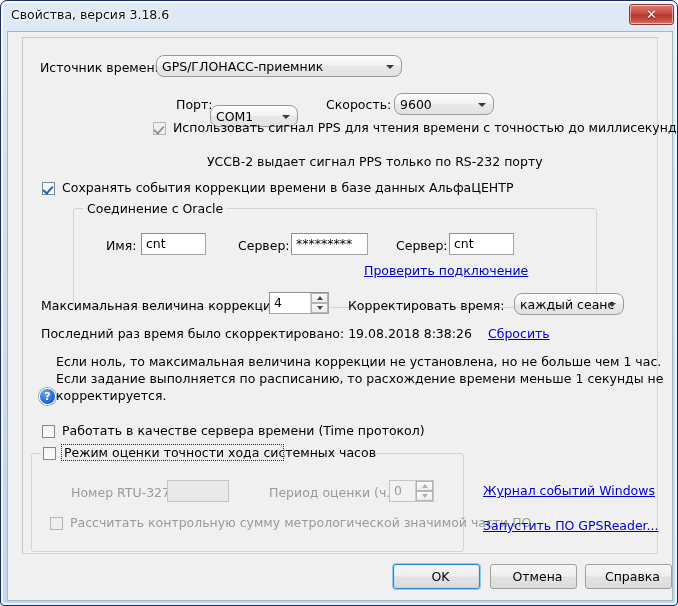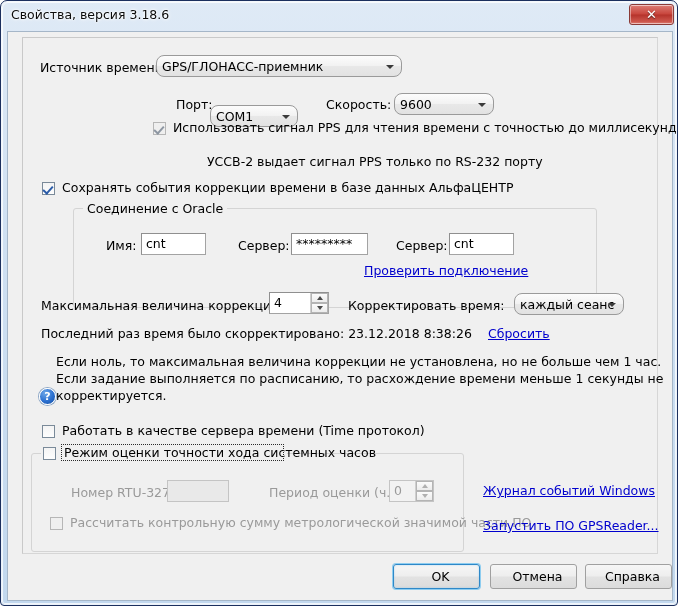--- a/index.html
+++ b/index.html
@@ -360,21 +360,21 @@
             </span>
         </span>
       </div>
 
       <div class="lbl" style="left:325px; top:260px;">Корректировать время:</div>
       <div class="combo" style="left:491px; top:255px; width:110px;">
         <span class="ctext">каждый сеанс</span>
         <span class="arrow"></span>
       </div>
 
-      <div class="lbl" style="left:18px; top:288px;">Последний раз время было скорректировано: 23.12.2018 8:38:26</div>
+      <div class="lbl" style="left:18px; top:288px;">Последний раз время было скорректировано: 19.08.2018 8:38:26</div>
       <div class="link" style="left:465px; top:288px;">Сбросить</div>
 
       <div id="info-icon">
           <span>?</span>
         </div>
       <div class="lbl" style="left:33px; top:316px;">Если ноль, то максимальная величина коррекции не установлена, но не больше чем 1 час.</div>
       <div class="lbl" style="left:33px; top:333px;">Если задание выполняется по расписанию, то расхождение времени меньше 1 секунды не</div>
       <div class="lbl" style="left:33px; top:350px;">корректируется.</div>
 
       <div class="cb" style="left:19px; top:387px;"></div>

